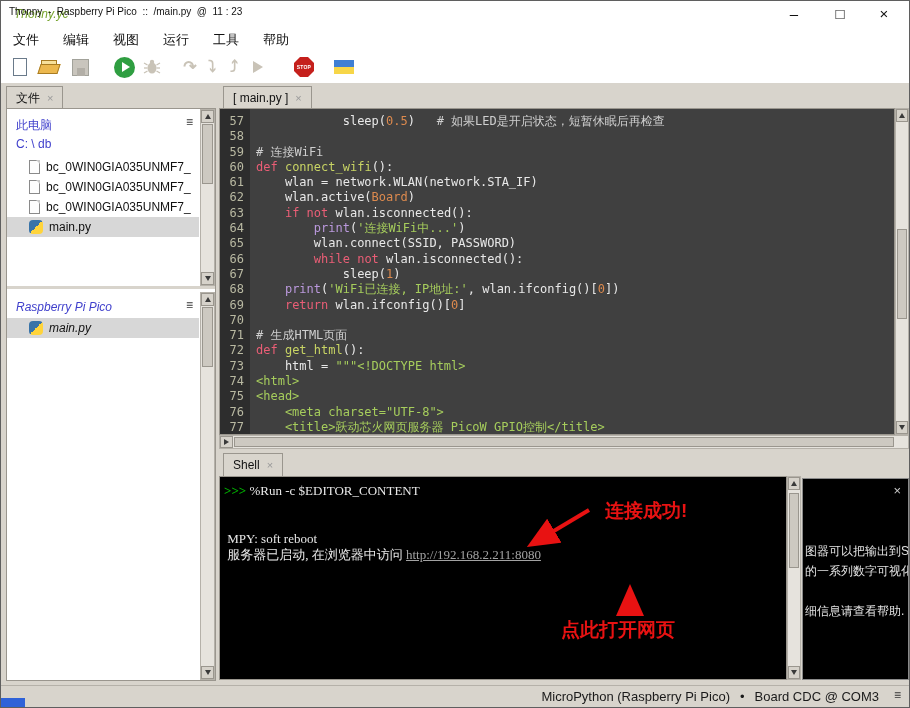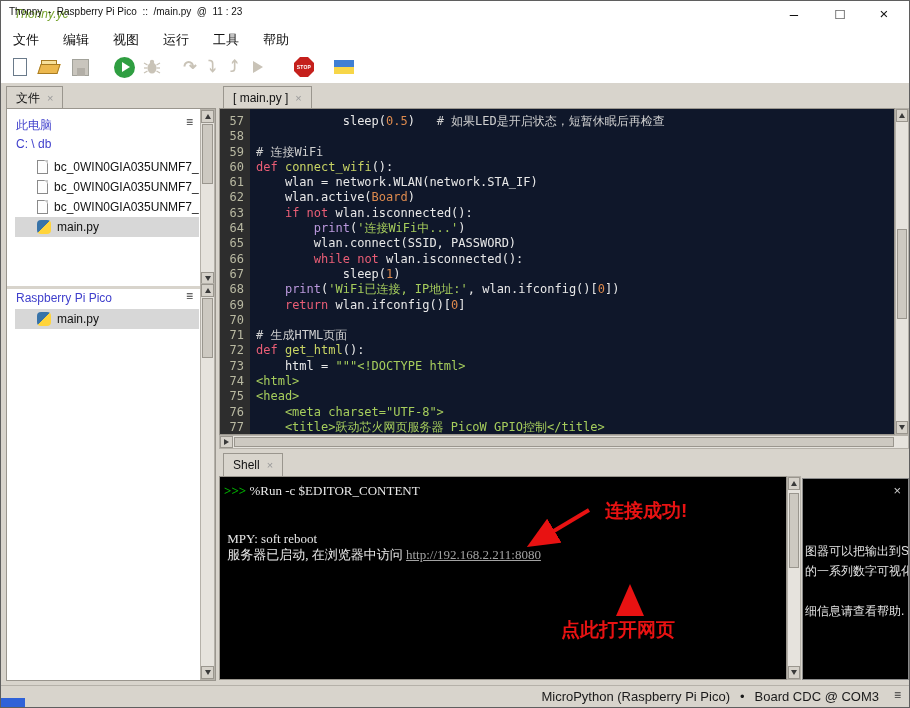--- a/index.html
+++ b/index.html
@@ -47,44 +47,44 @@
   .tb-flag .fb { flex:1; background:#3f7fd4; } .tb-flag .fy { flex:1; background:#f7d648; }
   
   .tab { position:absolute; height:23px; background:#d9d5cd; border:1px solid #9a968e; border-bottom:none;
          display:flex; align-items:center; gap:7px; padding:0 9px; font-size:12px; color:#111; }
   .tab .x { color:#9a9a9a; font-size:11px; }
   
   .files-tab { left:5px; top:85px; }
   .files-body { position:absolute; left:5px; top:107px; width:210px; height:573px; background:#fff; border:1px solid #9a968e; }
   .fsec { position:absolute; left:0; right:0; }
   .fsec1 { top:0; height:180px; border-bottom:3px solid #d8d4cc; }
-  .fsec2 { top:174px; bottom:0; }
+  .fsec2 { top:183px; bottom:0;font-style:italic; }
   .fhead-title { position:absolute; left:9px; top:8px; font-size:12px; color:#4040cc; }
   .fmenu { position:absolute; right:22px; top:6px; font-size:12px; color:#333; }
   .fpath { position:absolute; left:9px; top:28px; font-size:12px; color:#4040cc; }
-  .frows { position:absolute; left:0; right:16px; top:48px;padding-left:8px; }
+  .frows { position:absolute; left:0; right:16px; top:48px; }
   .fsec2 .frows { top:26px; }
   .frow { height:20px; display:flex; align-items:center; gap:6px; padding-left:22px; font-size:12px; color:#111; }
   .frow.sel { background:#d7d7d7; }
   .ico-doc { width:11px; height:14px; background:#fdfdfd; border:1px solid #8a8a8a; position:relative; flex:0 0 auto; }
   .ico-doc:after { content:""; position:absolute; right:-1px; top:-1px; width:0; height:0;
       border-left:4px solid transparent; border-top:4px solid #c9c9c9; }
   .ico-py { width:14px; height:14px; border-radius:4px; background:linear-gradient(135deg,#3873a8 50%,#ffd43b 50%); flex:0 0 auto; }
   
   .sb { position:absolute; background:#e6e3dd; border:1px solid #b5b1a9; }
   .sb-btn { position:absolute; left:0; right:0; height:13px; background:#d6d2ca; border:1px solid #9a968e; display:flex; align-items:center; justify-content:center; }
   .sb-btn.h { top:0; bottom:0; height:auto; width:13px; }
   .sb-thumb { position:absolute; left:1px; right:1px; background:#cdc9c1; border:1px solid #9a968e; }
   .tri-up { width:0;height:0;border-left:3px solid transparent;border-right:3px solid transparent;border-bottom:5px solid #3a3a3a; }
   .tri-dn { width:0;height:0;border-left:3px solid transparent;border-right:3px solid transparent;border-top:5px solid #3a3a3a; }
   .tri-lf { width:0;height:0;border-top:3px solid transparent;border-bottom:3px solid transparent;border-right:5px solid #3a3a3a; }
   .tri-rt { width:0;height:0;border-top:3px solid transparent;border-bottom:3px solid transparent;border-left:5px solid #3a3a3a; }
   
   .editor-tab { left:222px; top:85px; }
-  .editor-body { position:absolute; left:218px; top:107px; width:676px; height:327px; background:#0f172a; border:1px solid #9a968e; overflow:hidden; }
+  .editor-body { position:absolute; left:218px; top:107px; width:676px; height:327px; background:#404040; border:1px solid #9a968e; overflow:hidden; }
   .gutter { position:absolute; left:0; top:0; bottom:0; width:30px; background:#2d2d2d; padding-top:5px; }
   .codecol { position:absolute; left:30px; right:0; top:0; bottom:0; padding:5px 0 0 6px; overflow:hidden; }
   .cl { height:15.3px; line-height:15.3px; font-family:"DejaVu Sans Mono", monospace; font-size:12px; white-space:pre; }
   .gnum { text-align:right; padding-right:6px; color:#b9b9a2; }
   .tk-d { color:#e8e8e8; } .tk-k { color:#ea5e76; } .tk-n { color:#dd8a4e; }
   .tk-s { color:#a6cd5c; } .tk-c { color:#cfcfcf; } .tk-b { color:#bb99dd; }
   .tk-f { color:#c8d464; } .tk-p { color:#00b400; font-weight:bold; } .tk-o { color:#e8e8e8; }
   .tk-l { color:#a3a3a3; text-decoration:underline; }
   .ed-vscroll { left:894px; top:107px; width:14px; height:327px; }
   .ed-hscroll { left:218px; top:434px; width:690px; height:14px; }

